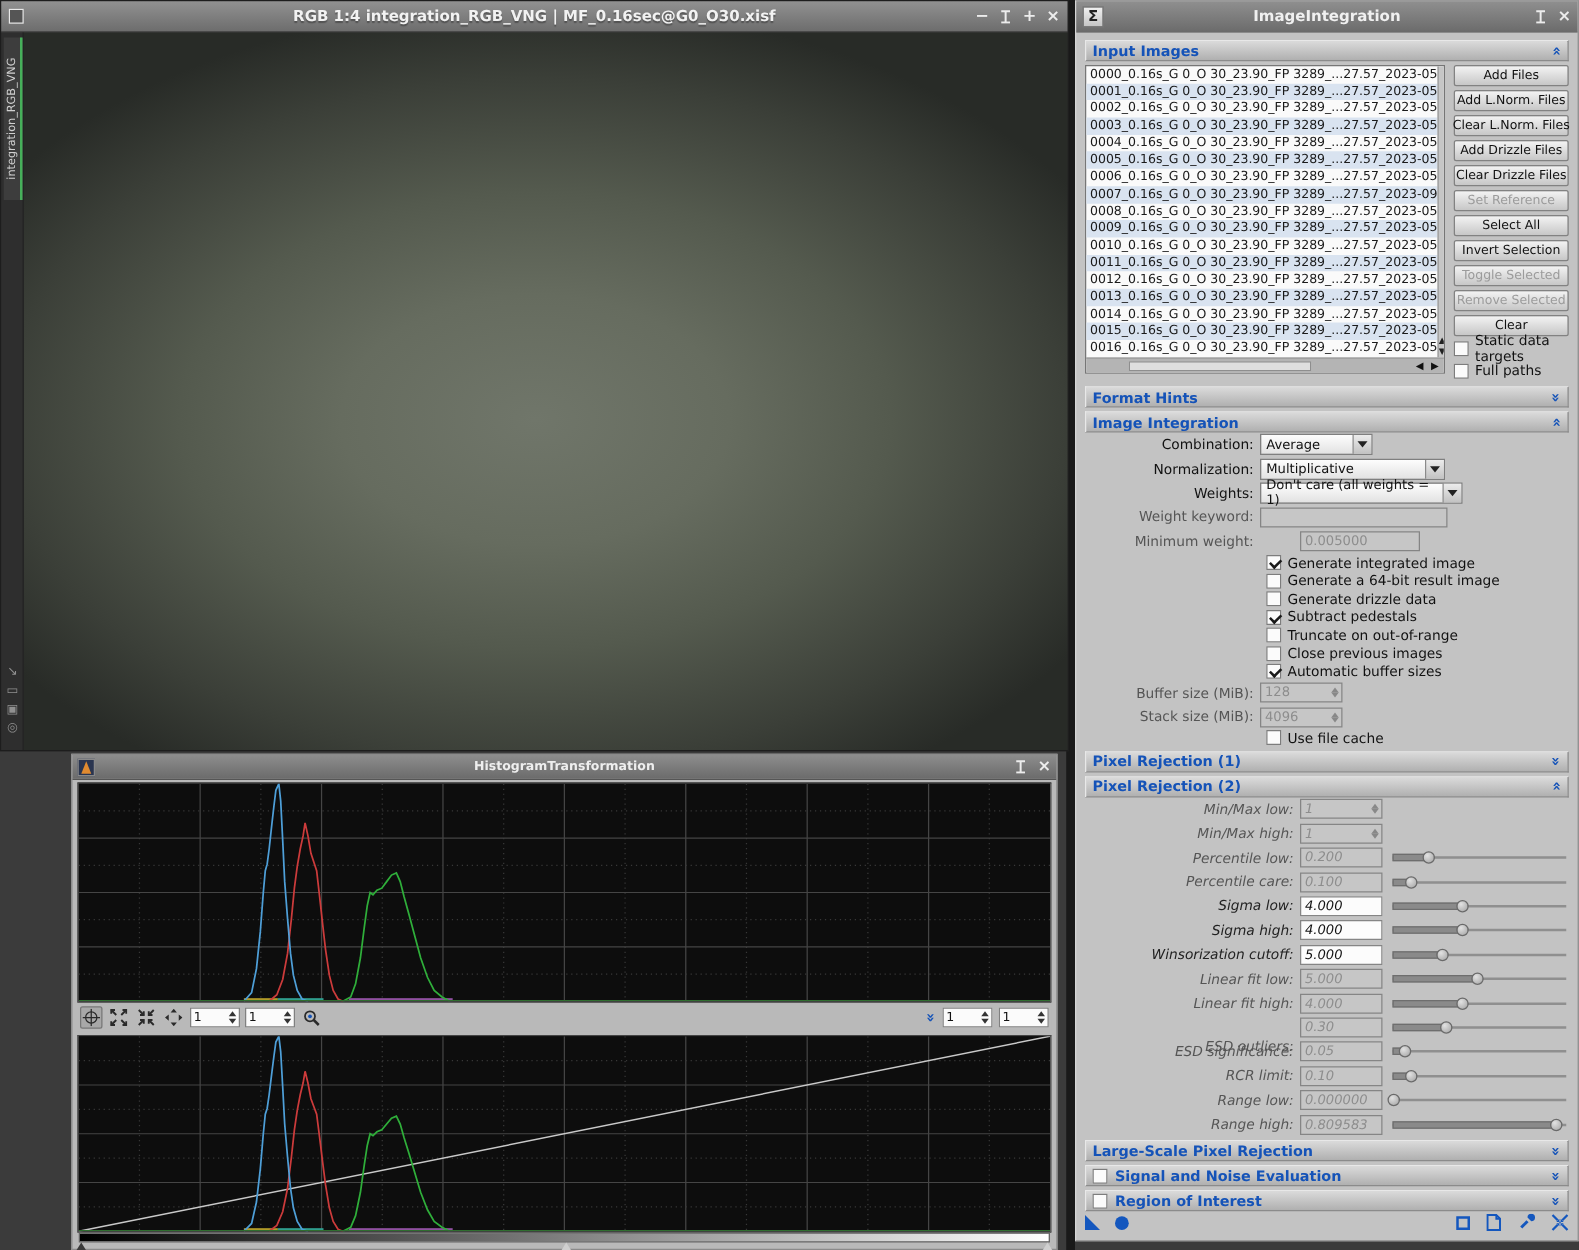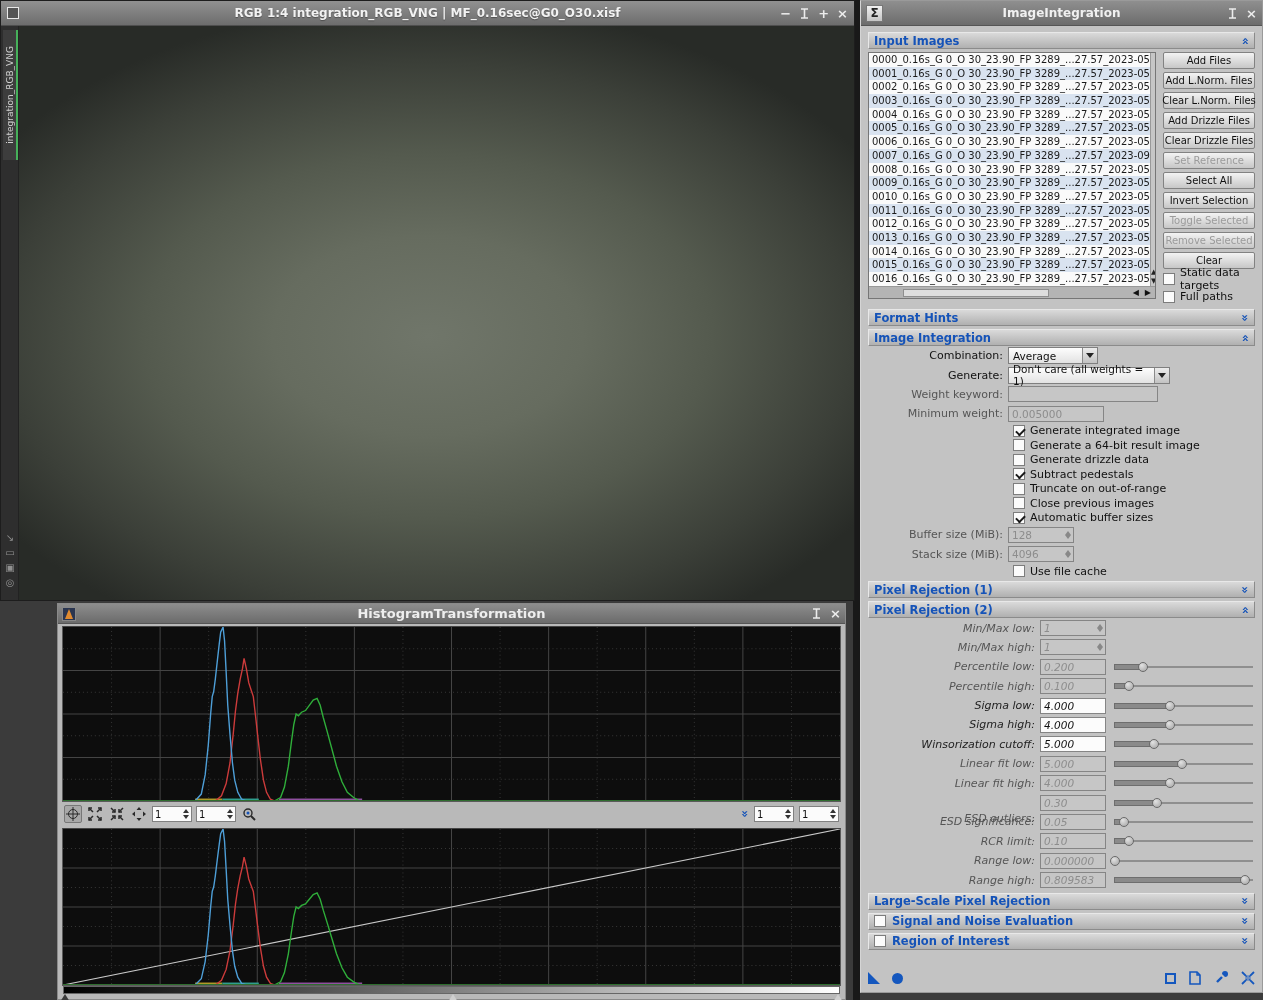--- a/index.html
+++ b/index.html
@@ -31,21 +31,21 @@
     align-items:center; gap:4px; color:#909090; font-size:10px; }
   .img-client { flex:1;
     background:radial-gradient(ellipse 62% 58% at 49% 54%, #70766a 0%, #666c5f 30%, #545a4e 55%, #3b3f38 82%, #282b27 100%); }
 
   
   .histo-win { position:absolute; left:57px; top:603px; width:789px; height:397px;
     background:#b9b9b9; border:1px solid #8a8a8a; }
   .histo-title { height:20px; background:linear-gradient(#8d8d8d,#6b6b6b); border-bottom:1px solid #555;
     display:flex; align-items:center; padding:0 4px; position:relative; }
   .histo-title .t-center { position:absolute; left:0; right:0; text-align:center; color:#eee;
-    font-weight:bold; font-size:13px; }
+    font-weight:bold; font-size:10px; }
   .histo-icon { width:14px; height:14px; background:#2a3550; border:1px solid #888; position:relative; z-index:2; }
   .histo-icon i { position:absolute; left:2px; bottom:1px; width:0; height:0;
     border-left:4px solid transparent; border-right:4px solid transparent; border-bottom:10px solid #e08a30; }
   .plot-frame { position:absolute; left:4px; right:4px; background:#0d0d0d;
     border:1px solid #5a5a5a; border-top-color:#444; }
   .plot-frame svg { display:block; width:100%; height:100%; }
   .histo-toolbar { position:absolute; left:4px; right:4px; top:199px; height:22px; background:#b9b9b9;
     display:flex; align-items:center; gap:4px; padding:0 2px; }
   .hb-btn { width:18px; height:18px; display:flex; align-items:center; justify-content:center; }
   .hb-btn.sel { border:1px solid #777; background:#a8a8a8; border-radius:2px; }
@@ -424,37 +424,46 @@
       <div class="iirow">
         <span class="ilabel">Combination:</span>
         <span class="combo" style="width:90px;">
           <span class="cv">Average</span>
           <span class="dd">
               <i></i>
             </span>
           </span>
       </div>
       <div class="iirow">
-        <span class="ilabel">Generate:</span>
+        <span class="ilabel">Normalization:</span>
+        <span class="combo" style="width:148px;">
+          <span class="cv">Multiplicative</span>
+          <span class="dd">
+              <i></i>
+            </span>
+          </span>
+      </div>
+      <div class="iirow">
+        <span class="ilabel">Weights:</span>
         <span class="combo" style="width:162px;">
           <span class="cv">Don't care (all weights = 1)</span>
           <span class="dd">
               <i></i>
             </span>
           </span>
       </div>
       <div class="iirow">
         <span class="ilabel" style="color:#555;">Weight keyword:</span>
         <span class="field disabled" style="width:150px;">
           <span></span>
           </span>
       </div>
       <div class="iirow">
         <span class="ilabel" style="color:#555;">Minimum weight:</span>
-        <span class="field disabled" style="width:96px;">
+        <span class="field disabled" style="width:96px;margin-left:32px;">
           <span>0.005000</span>
           </span>
       </div>
 
       <div class="cblist">
           <div class="cbrow">
             <span class="cb checked"></span>
             <span>Generate integrated image</span>
           </div>
           <div class="cbrow">
@@ -543,21 +552,21 @@
             <span class="field w66 disabled">
               <span>0.200</span>
             </span>
             <span class="slider">
               <span class="base"></span>
               <span class="fill" style="width:21.0%;"></span>
               <span class="thumb" style="left:21.0%;"></span>
             </span>
           </div>
           <div class="prow">
-            <span class="plabel" style="color:#555;">Percentile high:</span>
+            <span class="plabel" style="color:#555;">Percentile care:</span>
             <span class="field w66 disabled">
               <span>0.100</span>
             </span>
             <span class="slider">
               <span class="base"></span>
               <span class="fill" style="width:11.0%;"></span>
               <span class="thumb" style="left:11.0%;"></span>
             </span>
           </div>
           <div class="prow">

